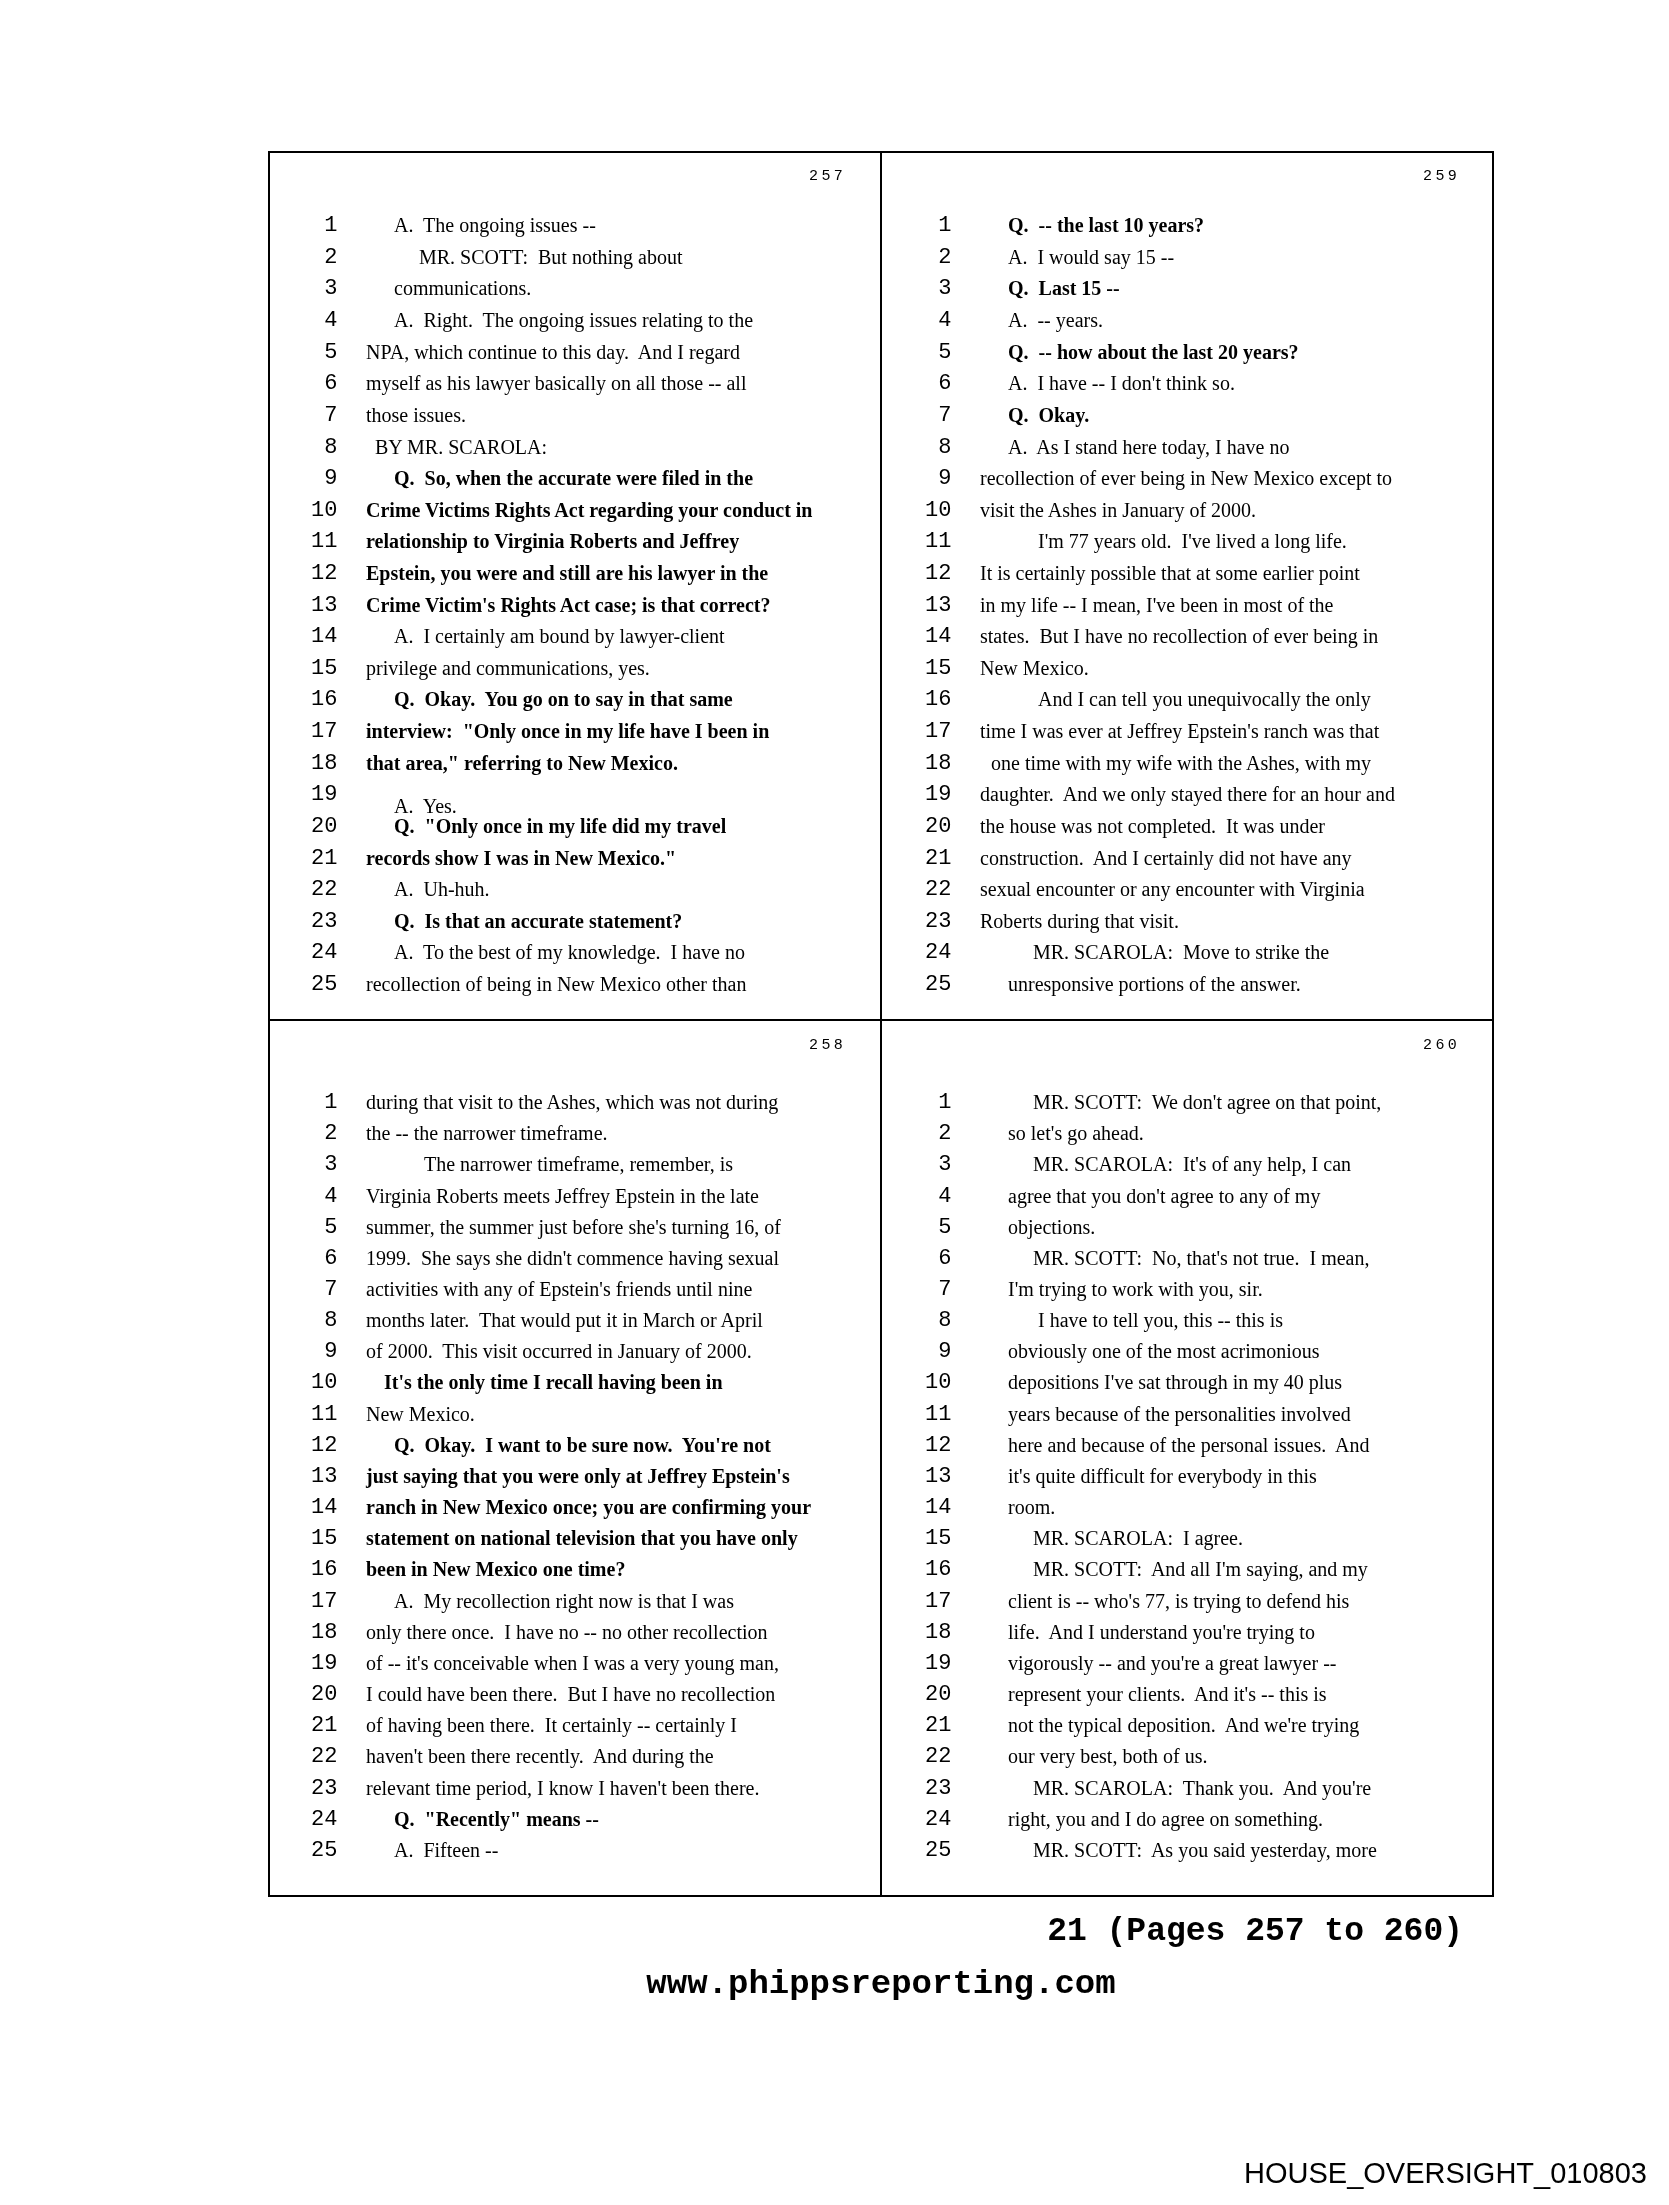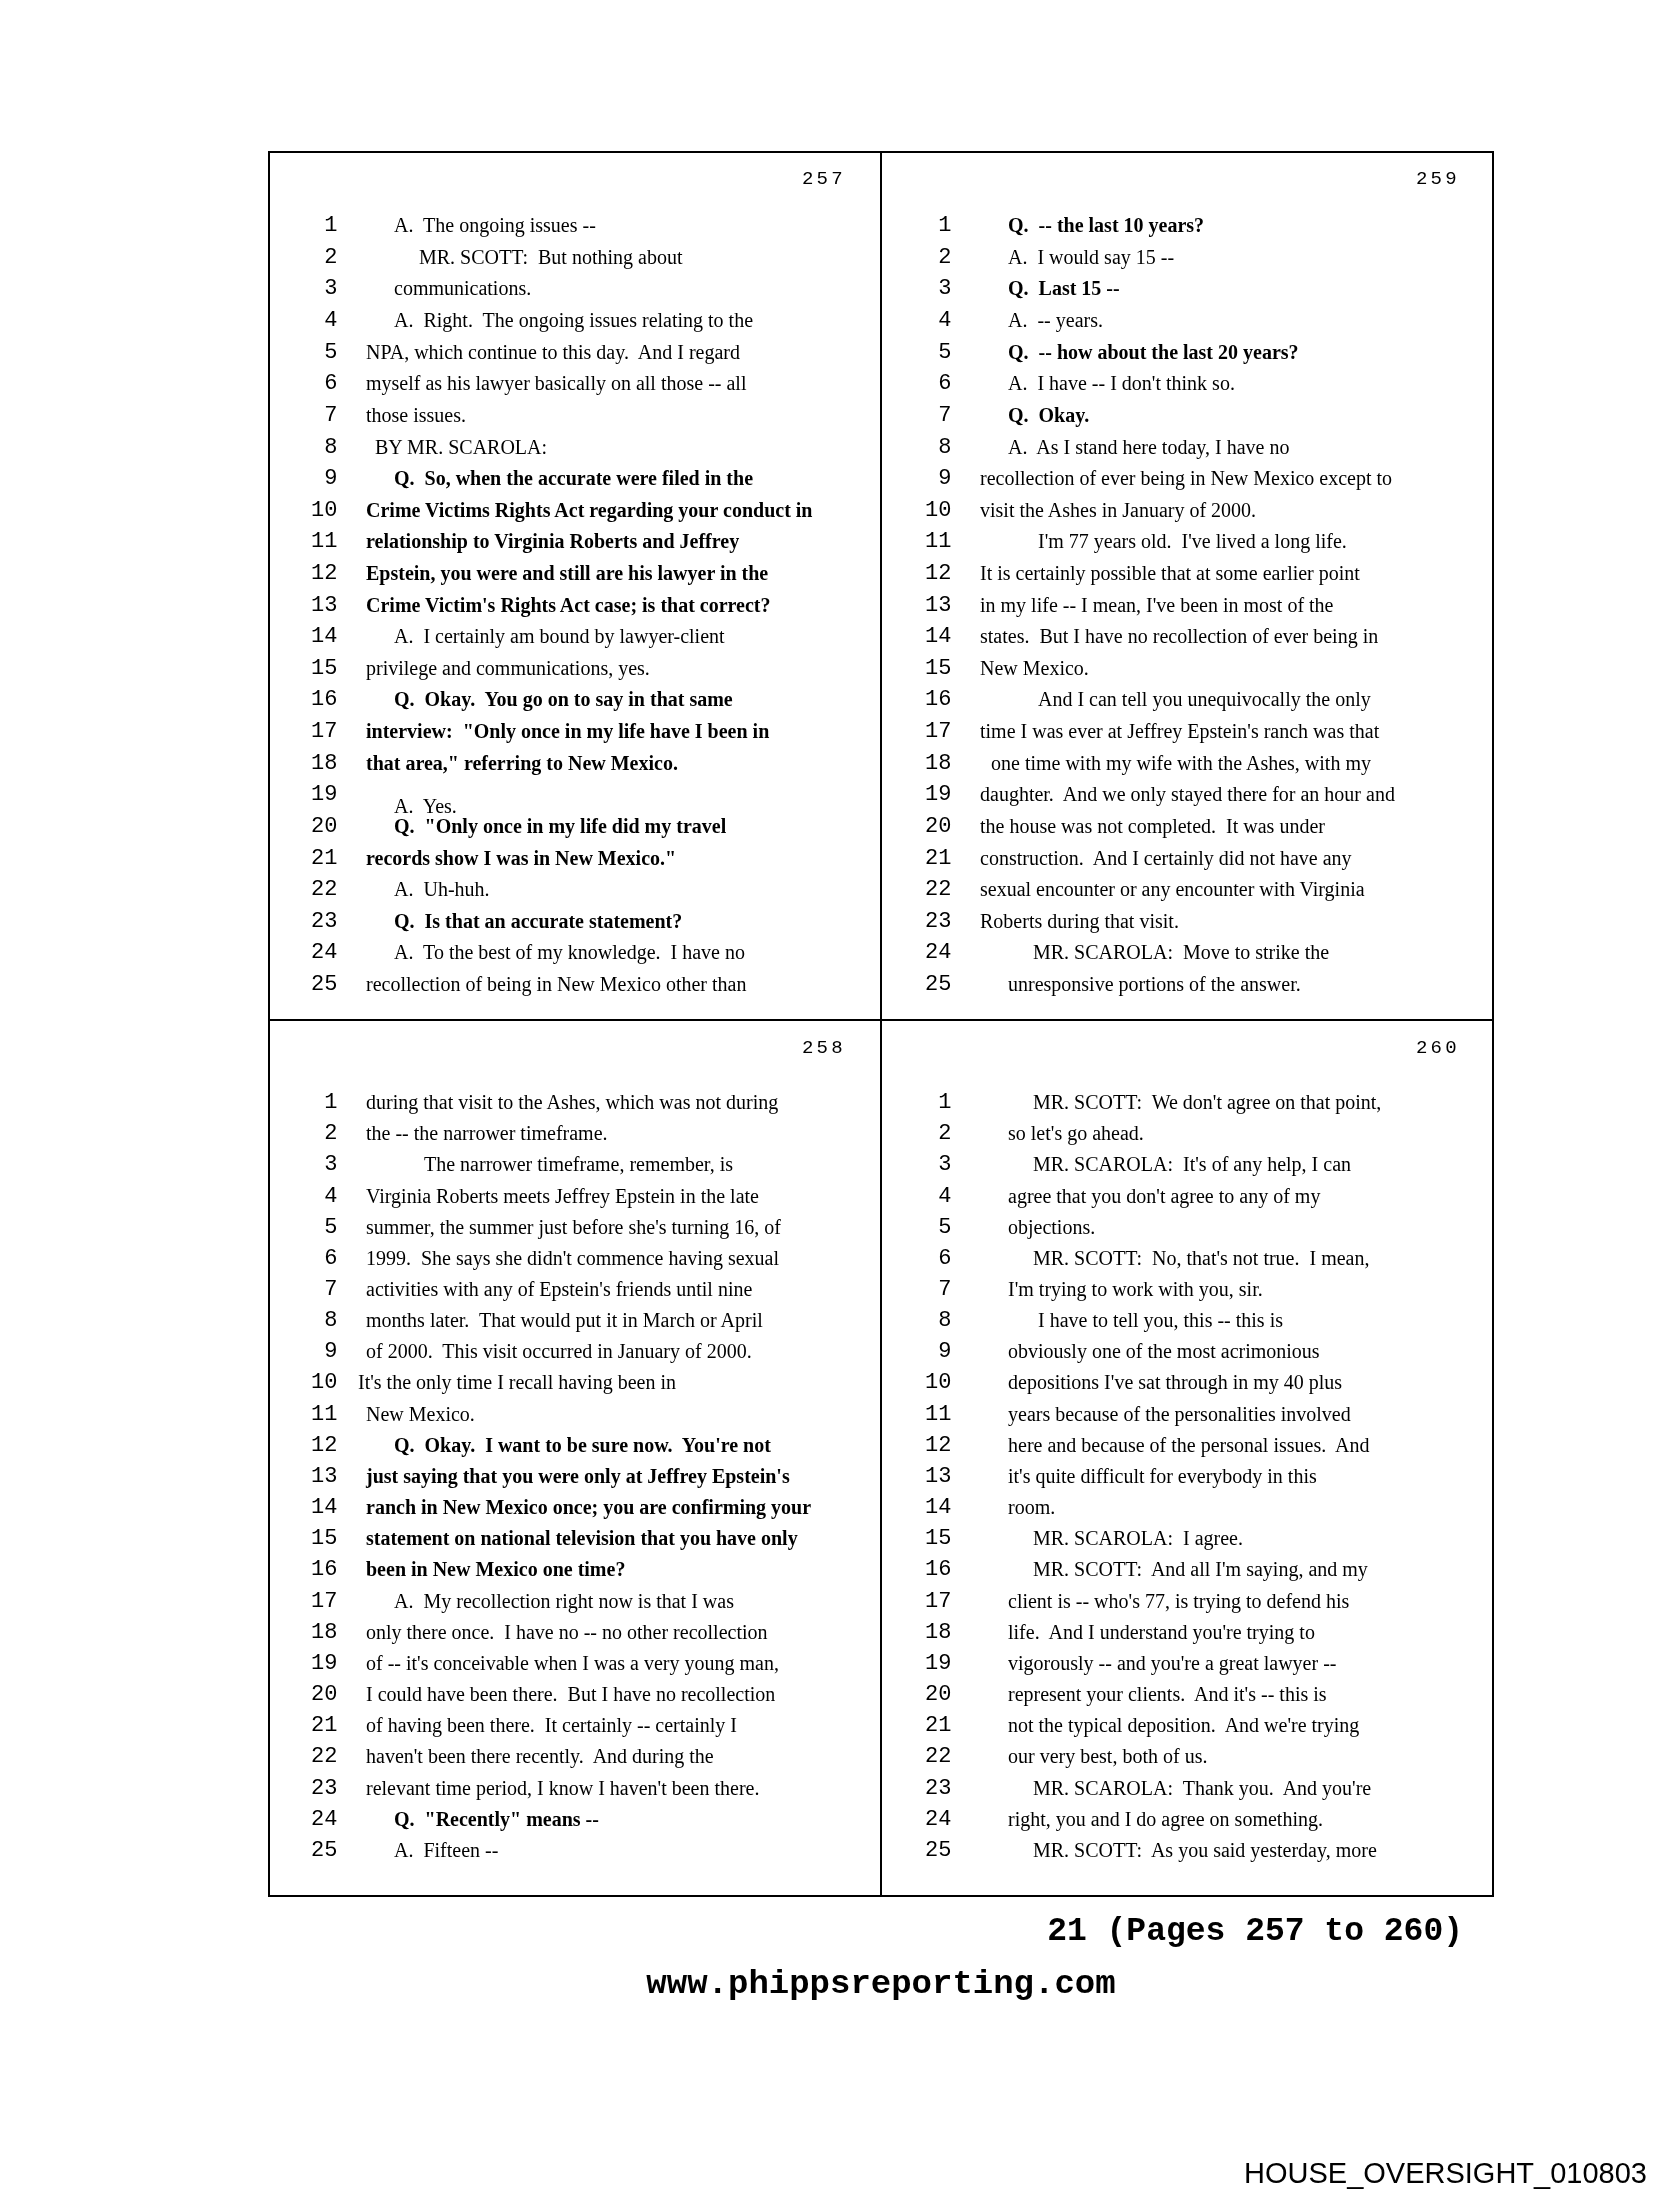--- a/index.html
+++ b/index.html
@@ -8,21 +8,21 @@
   .page-border{position:absolute;left:268px;top:151px;width:1226px;height:1746px;
                border:2.6px solid #000;box-sizing:border-box;background:#fff;}
   .vdiv{position:absolute;left:880px;top:151px;width:2px;height:1746px;background:#000;}
   .hdiv{position:absolute;left:268px;top:1019px;width:1226px;height:2px;background:#000;}
   .quad{position:absolute;overflow:hidden;}
   #q0{left:268px;top:151px;width:612px;height:868px;}
   #q1{left:882px;top:151px;width:612px;height:868px;}
   #q2{left:268px;top:1020px;width:612px;height:876px;}
   #q3{left:882px;top:1020px;width:612px;height:876px;}
   .pgnum{position:absolute;top:17px;right:34px;font-family:"Liberation Mono",monospace;
-         font-size:19px;letter-spacing:3.3px;}
+         font-size:15px;letter-spacing:3.3px;}
   .tline{position:absolute;left:0;width:100%;height:31px;}
   .lnum{position:absolute;left:10.5px;width:59px;text-align:right;
         font-family:"Liberation Mono",monospace;font-size:22px;line-height:29px;}
   .ltext{position:absolute;top:0;font-size:20px;line-height:29px;white-space:pre;}
   .ltext.bold{font-weight:700;}
   .footer-pages{position:absolute;top:1913px;left:268px;width:1195px;text-align:right;
         font-family:"Liberation Mono",monospace;font-size:33px;font-weight:700;}
   .footer-site{position:absolute;top:1965px;left:268px;width:1226px;text-align:center;
         font-family:"Liberation Mono",monospace;font-size:34px;font-weight:700;}
   .footer-phone{position:absolute;top:2013px;left:268px;width:1226px;text-align:center;
@@ -280,21 +280,21 @@
       <div class="tline" style="top: 286px;">
         <span class="lnum">8</span>
         <span class="ltext" style="left: 98px;">months later.  That would put it in March or April</span>
       </div>
       <div class="tline" style="top: 317px;">
         <span class="lnum">9</span>
         <span class="ltext" style="left: 98px;">of 2000.  This visit occurred in January of 2000.</span>
       </div>
       <div class="tline" style="top: 348px;">
         <span class="lnum">10</span>
-        <span class="ltext" style="left: 90px;">It's the only time I recall having been in</span>
+        <span class="ltext" style="left: 116px; font-weight: bold;">It's the only time I recall having been in</span>
       </div>
       <div class="tline" style="top: 380px;">
         <span class="lnum">11</span>
         <span class="ltext" style="left: 98px;">New Mexico.</span>
       </div>
       <div class="tline" style="top: 411px;">
         <span class="lnum">12</span>
         <span class="ltext bold" style="left: 126px;">Q.  Okay.  I want to be sure now.  You're not</span>
       </div>
       <div class="tline" style="top: 442px;">

